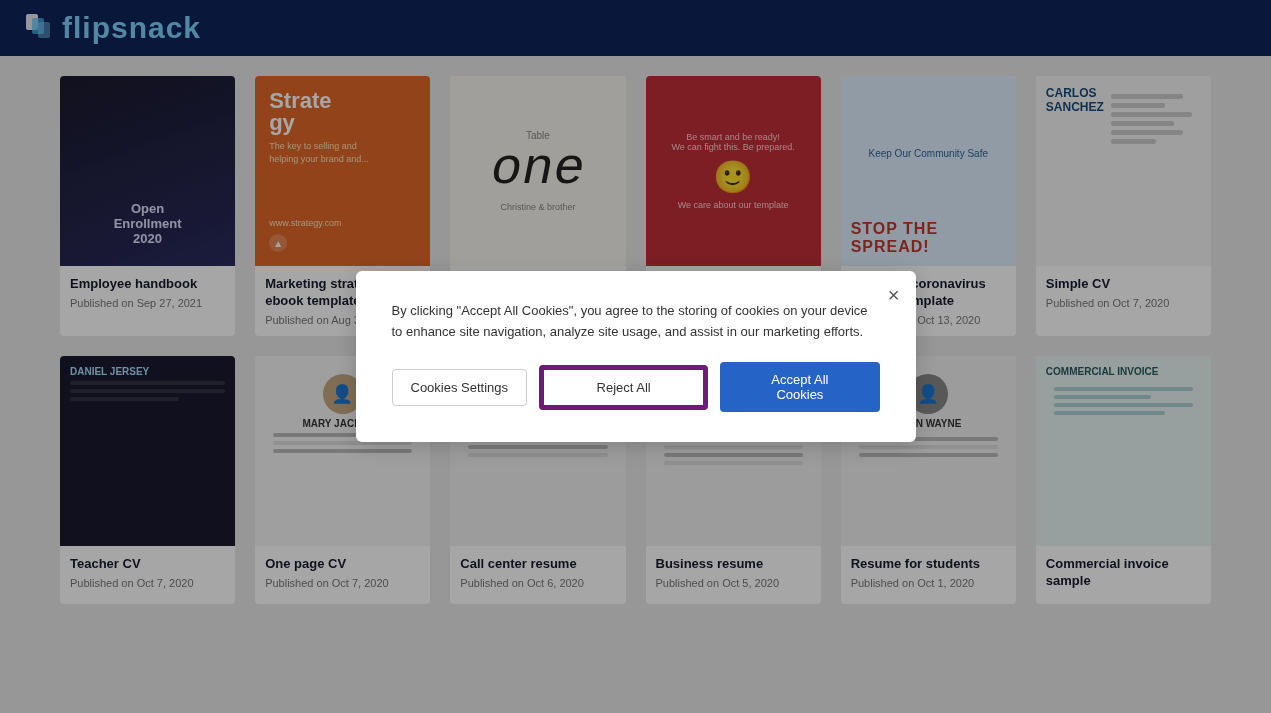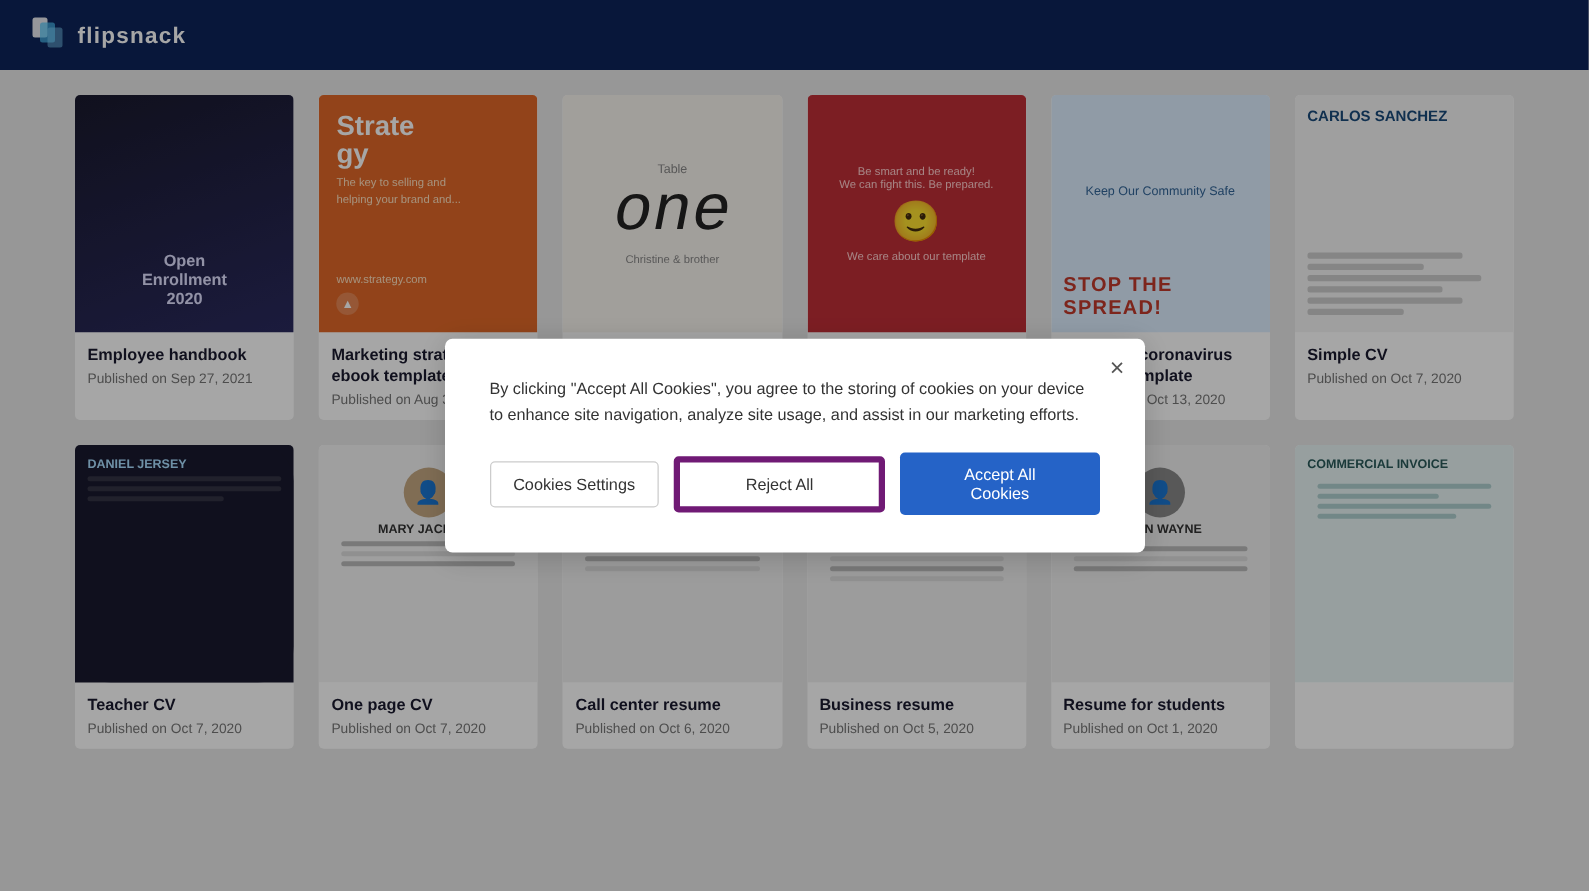--- a/index.html
+++ b/index.html
@@ -208,23 +208,23 @@
       padding: 10px;
     }
     .staysafe-stop {
       font-size: 16px;
       font-weight: bold;
       color: #c0392b;
       letter-spacing: 1px;
     }
     .thumb-simplecv-content {
       display: flex;
-      flex-direction: column;
+      flex-direction: row;
       align-items: flex-start;
-      justify-content: space-between;
+      justify-content: flex-start;
       height: 100%;
       background: #f5f5f5;
       padding: 10px;
     }
     .simplecv-name { font-size: 12px; font-weight: bold; color: #1a4a7a; }
     .simplecv-lines { margin-top: 8px; }
     .simplecv-line { height: 5px; background: #ccc; border-radius: 2px; margin-bottom: 4px; }
     .thumb-person {
       width: 40px; height: 40px; border-radius: 50%;
       background: #aaa;
@@ -242,21 +242,21 @@
 </head>
 <body>
 
 <header class="header">
   <div style="display:flex;align-items:center;gap:6px;">
     <svg width="32" height="32" viewBox="0 0 32 32">
       <rect x="2" y="2" width="12" height="16" rx="2" fill="#fff" opacity="0.9"></rect>
       <rect x="8" y="6" width="12" height="16" rx="2" fill="#4fc3f7" opacity="0.7"></rect>
       <rect x="14" y="10" width="12" height="16" rx="2" fill="#81d4fa" opacity="0.5"></rect>
     </svg>
-    <span style="color:#ffffff;font-size:18px;font-weight:900;letter-spacing:1px;text-transform:lowercase;">flipsnack</span>
+    <span style="color:#7dd3fc;font-size:30px;font-weight:900;letter-spacing:1px;text-transform:lowercase;">flipsnack</span>
   </div>
 </header>
 
 <main class="main-content">
   <div class="grid">
 
     <div class="card">
       <div class="card-thumb thumb-employee">
         <div class="thumb-employee-content">
           <span class="thumb-employee-title">Open<br>Enrollment<br>2020</span>
@@ -445,20 +445,24 @@
         <div style="display:flex;flex-direction:column;align-items:flex-start;height:100%;background:#e8f5f5;padding:10px;">
           <div style="font-size:10px;font-weight:bold;color:#2a5a5a;margin-bottom:6px;">COMMERCIAL INVOICE</div>
           <div class="cv-lines" style="width:100%;">
             <div class="cv-line" style="background:#b0d0d0;"></div>
             <div class="cv-line" style="background:#b0d0d0;width:70%;"></div>
             <div class="cv-line" style="background:#b0d0d0;"></div>
             <div class="cv-line" style="background:#b0d0d0;width:80%;"></div>
           </div>
         </div>
       </div>
+      <div class="card-body">
+        <div class="card-title">Commercial invoice sample</div>
+        <div class="card-date"></div>
+      </div>
     </div>
 
   </div>
 </main>
 
 <div class="overlay">
   <div class="cookie-banner">
     <button class="cookie-close">×</button>
     <p class="cookie-text">By clicking "Accept All Cookies", you agree to the storing of cookies on your device to enhance site navigation, analyze site usage, and assist in our marketing efforts.</p>
     <div class="cookie-buttons">

